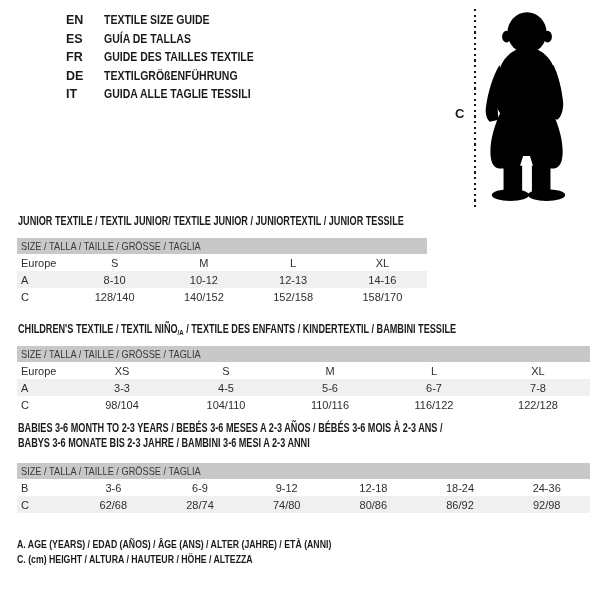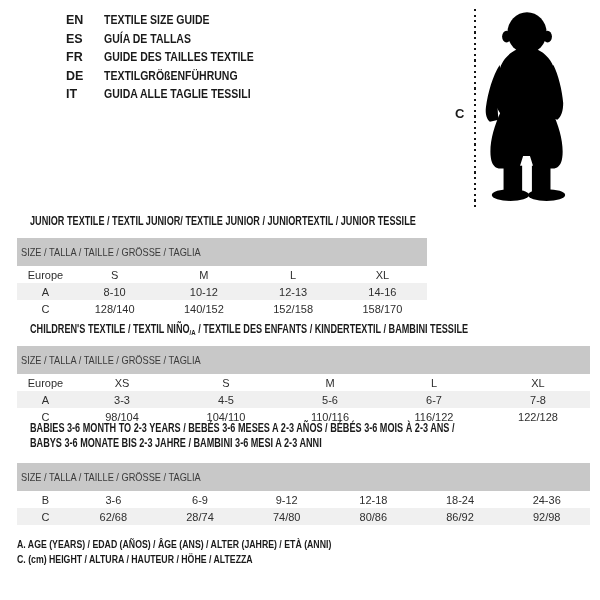--- a/index.html
+++ b/index.html
@@ -15,36 +15,36 @@
   .lang-row{display:flex;height:18.5px;align-items:center;font-weight:bold;font-size:12.5px;margin-left:44px;}
   .lang-code{width:38px;}
 
   
   .height-line{position:absolute;left:474px;top:9px;width:2px;height:198px;
     background-image:repeating-linear-gradient(to bottom,#151515 0 2.2px,transparent 2.2px 5.6px);}
   .height-label{position:absolute;left:455px;top:106px;font-weight:bold;font-size:13px;}
   .baby{position:absolute;left:484px;top:9px;}
 
   
-  .sect-title{position:absolute;left:30px;font-weight:bold;font-size:12px;line-height:15px;white-space:nowrap;}
+  .sect-title{position:absolute;left:18px;font-weight:bold;font-size:12px;line-height:15px;white-space:nowrap;}
   .t1-title{top:214px;}
   .t2-title{top:322px;}
   .t3-title{top:421px;}
   .subsm{font-size:8px;vertical-align:-2px;}
 
   
   .size-table{position:absolute;left:17px;}
   .t1{top:238px;width:410px;}
   .t2{top:346px;width:573px;}
   .t3{top:463px;width:573px;}
-  .bar{height:28px;background:#c8c8c8;display:flex;align-items:center;padding-left:4px;
+  .bar{height:16px;background:#c8c8c8;display:flex;align-items:center;padding-left:4px;
        font-size:11px;color:#3a3a3a;}
   .trow{display:flex;height:17px;align-items:center;font-size:11px;color:#2e2e2e;}
   .trow.shaded{background:#f0f0f0;}
-  .lbl{width:49px;padding-left:4px;text-align:center;}
+  .lbl{width:49px;padding-left:4px;}
   .cell{flex:1;text-align:center;}
 
   
   .legend{position:absolute;left:17px;top:537px;font-weight:bold;font-size:11.5px;}
   .legend-line{height:15.4px;line-height:15.4px;white-space:nowrap;}
 </style>
 </head>
 <body>
 
 <div class="canvas">

